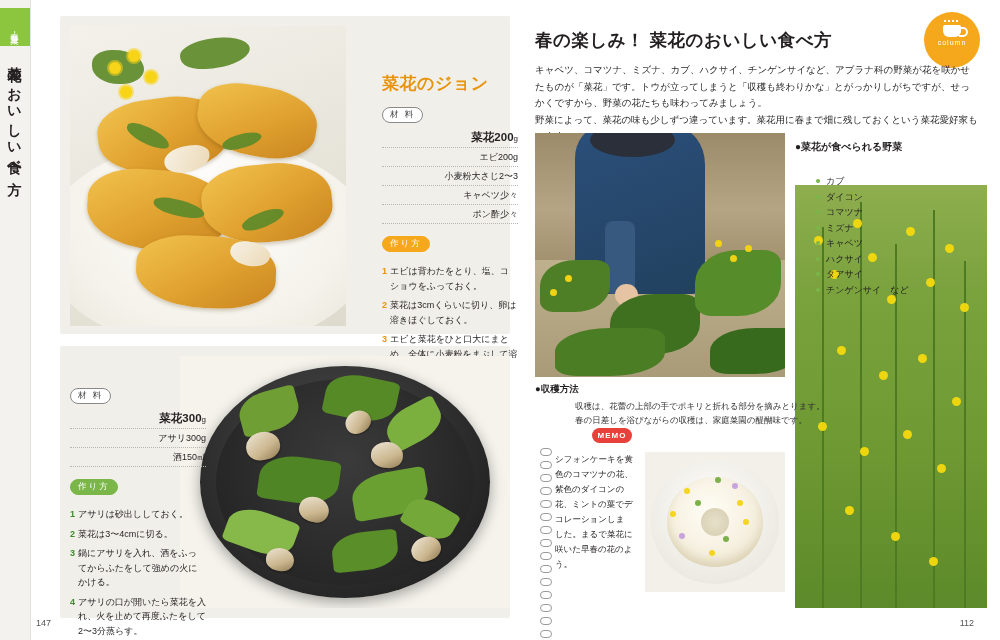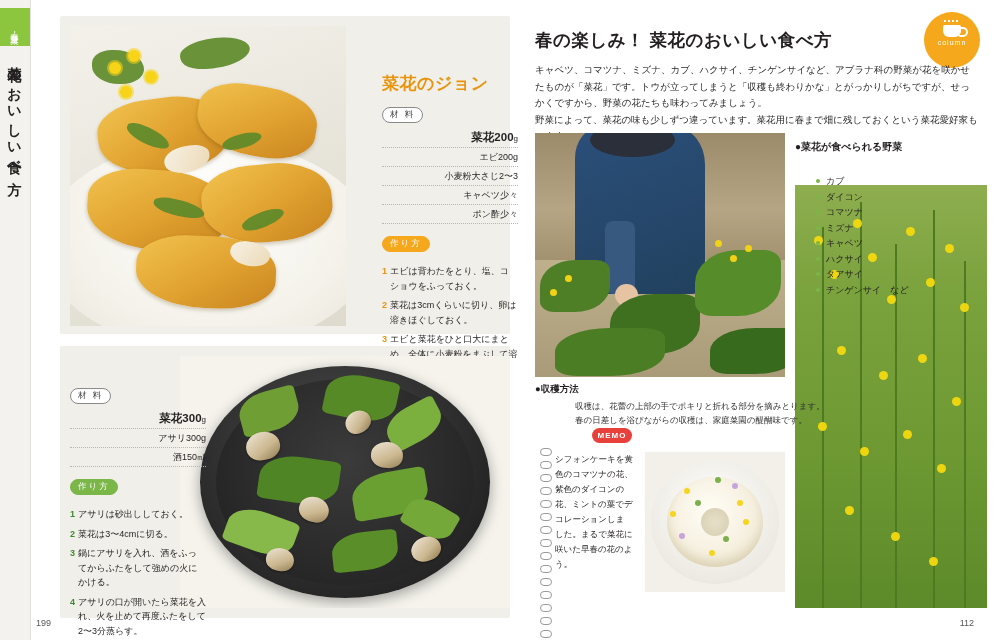--- a/index.html
+++ b/index.html
@@ -203,21 +203,21 @@
 
 <div class="page">
 
   <div class="side-tab">
     <div class="tab-top">
       <span>春・夏野菜</span>
     </div>
     <div class="tab-title">菜花のおいしい食べ方</div>
   </div>
 
-  <div class="folio left">199</div>
+  <div class="folio left">147</div>
   <div class="folio right">112</div>
 
   <div class="left-page">
 
     <div class="panel panel-top"></div>
     <div class="panel panel-bot"></div>
 
     <div class="photo photo-jeon">
       <div class="ph jeon-bg"></div>
       <div class="jeon-plate"></div>

